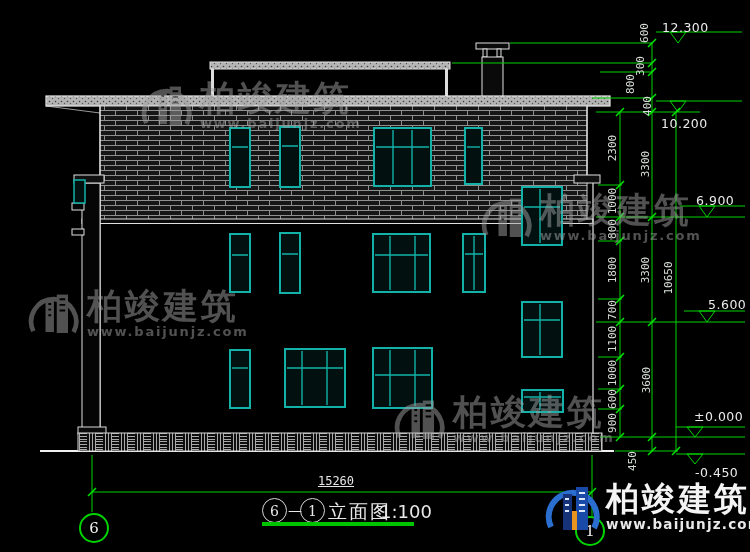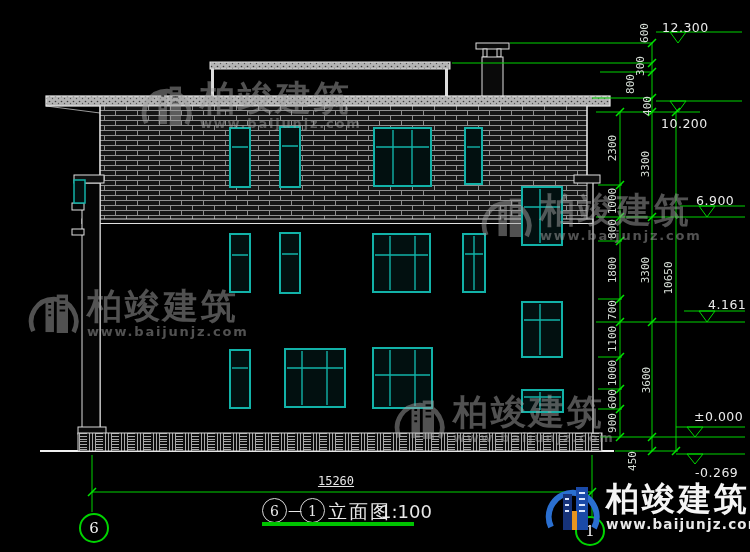--- a/index.html
+++ b/index.html
@@ -171,23 +171,23 @@
       M616 326 l8 -8 M616 361 l8 -8 M616 393 l8 -8 M616 413 l8 -8 M616 441 l8 -8
       M648 47 l8 -8 M648 67 l8 -8 M648 76 l8 -8 M648 102 l8 -8 M648 116 l8 -8
       M648 221 l8 -8 M648 326 l8 -8 M648 441 l8 -8 M648 455 l8 -8
       M672 116 l8 -8 M672 455 l8 -8
       M88 496 l8 -8 M588 496 l8 -8"></path>
   </svg>
 
   <div class="elev" style="left:662px;top:20px;">12.300</div>
   <div class="elev" style="left:661px;top:89px;margin-top:27px;">10.200</div>
   <div class="elev" style="left:696px;top:193px;">6.900</div>
-  <div class="elev" style="left:708px;top:297px;">4.161</div>
+  <div class="elev" style="left:708px;top:297px;">5.600</div>
   <div class="elev" style="left:694px;top:409px;">±0.000</div>
-  <div class="elev" style="left:695px;top:465px;">-0.269</div>
+  <div class="elev" style="left:695px;top:465px;">-0.450</div>
 
   <div class="vdim" style="left:644px;top:33px;">600</div>
   <div class="vdim" style="left:640px;top:66px;">300</div>
   <div class="vdim" style="left:630px;top:84px;">800</div>
   <div class="vdim" style="left:647px;top:106px;">400</div>
 
   <div class="vdim" style="left:612px;top:148px;">2300</div>
   <div class="vdim" style="left:612px;top:201px;">1000</div>
   <div class="vdim" style="left:612px;top:229px;">800</div>
   <div class="vdim" style="left:612px;top:270px;">1800</div>

